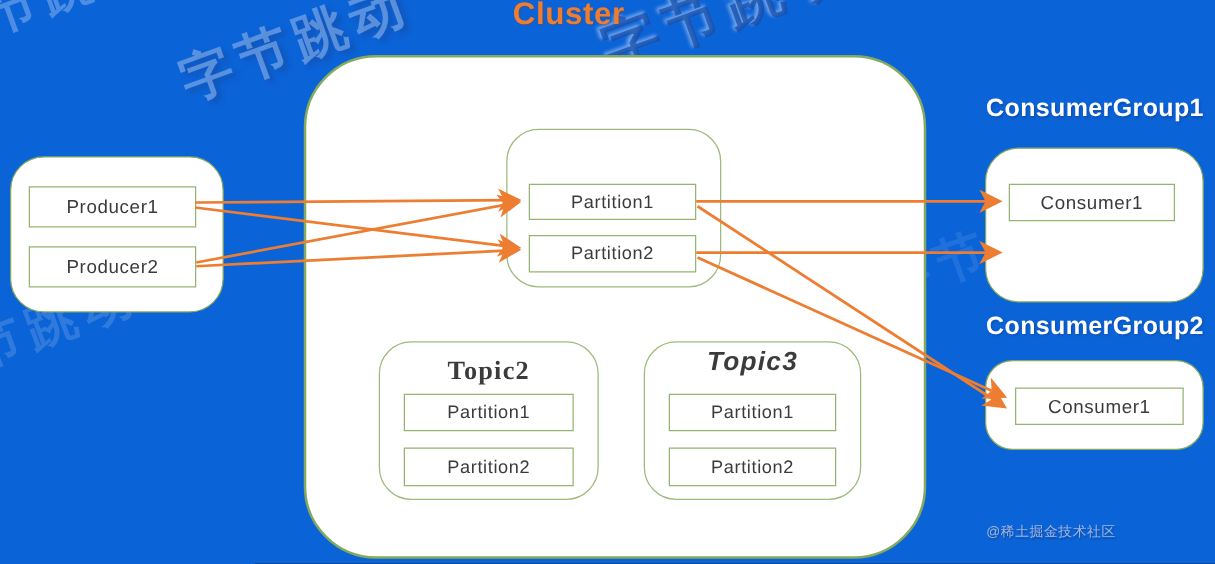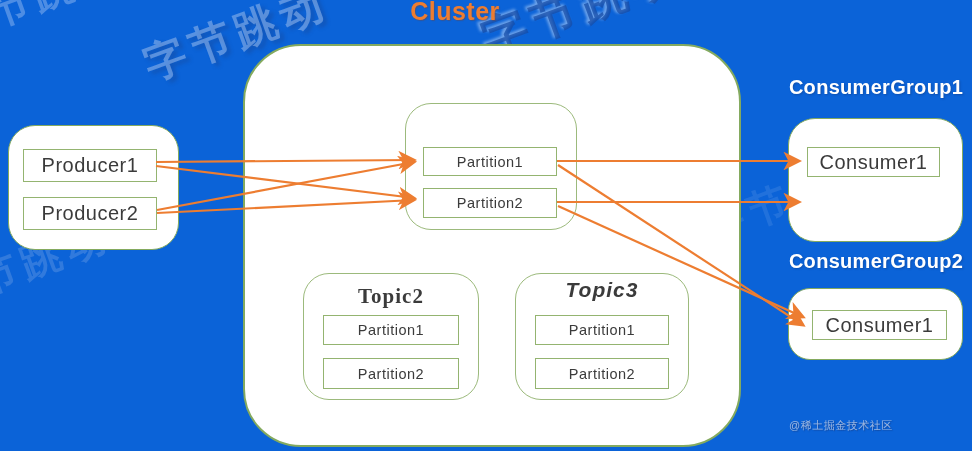--- a/index.html
+++ b/index.html
@@ -27,21 +27,21 @@
   .cg1-box{left:788px;top:118px;width:173px;height:122px;border-radius:27px;border-width:1.5px;}
   .cg2-box{left:788px;top:288px;width:173px;height:70px;border-radius:22px;border-width:1.5px;}
   
   .topic-box{position:absolute;z-index:2;background:#fff;border:1.5px solid #9cba7c;border-radius:26px;}
   .topic-title{position:absolute;left:0;width:100%;text-align:center;
     font-size:21px;font-weight:600;color:#3b3b3b;letter-spacing:1px;}
   
   .node{
     position:absolute;z-index:3;background:#fff;border:1.3px solid #94b470;
     display:flex;align-items:center;justify-content:center;
-    font-size:20px;color:#3b3b3b;letter-spacing:.5px;
+    font-size:15px;color:#3b3b3b;letter-spacing:.5px;
   }
   
   .cluster-title{
     position:absolute;z-index:4;left:380px;top:-3px;width:150px;text-align:center;
     font-size:25px;font-weight:bold;color:#ed7d31;letter-spacing:.5px;
     text-shadow:1px 1px 1px rgba(140,60,20,.35);
   }
   .cg-label{
     position:absolute;z-index:4;width:200px;text-align:center;
     font-size:20px;font-weight:bold;color:#fff;letter-spacing:.3px;

